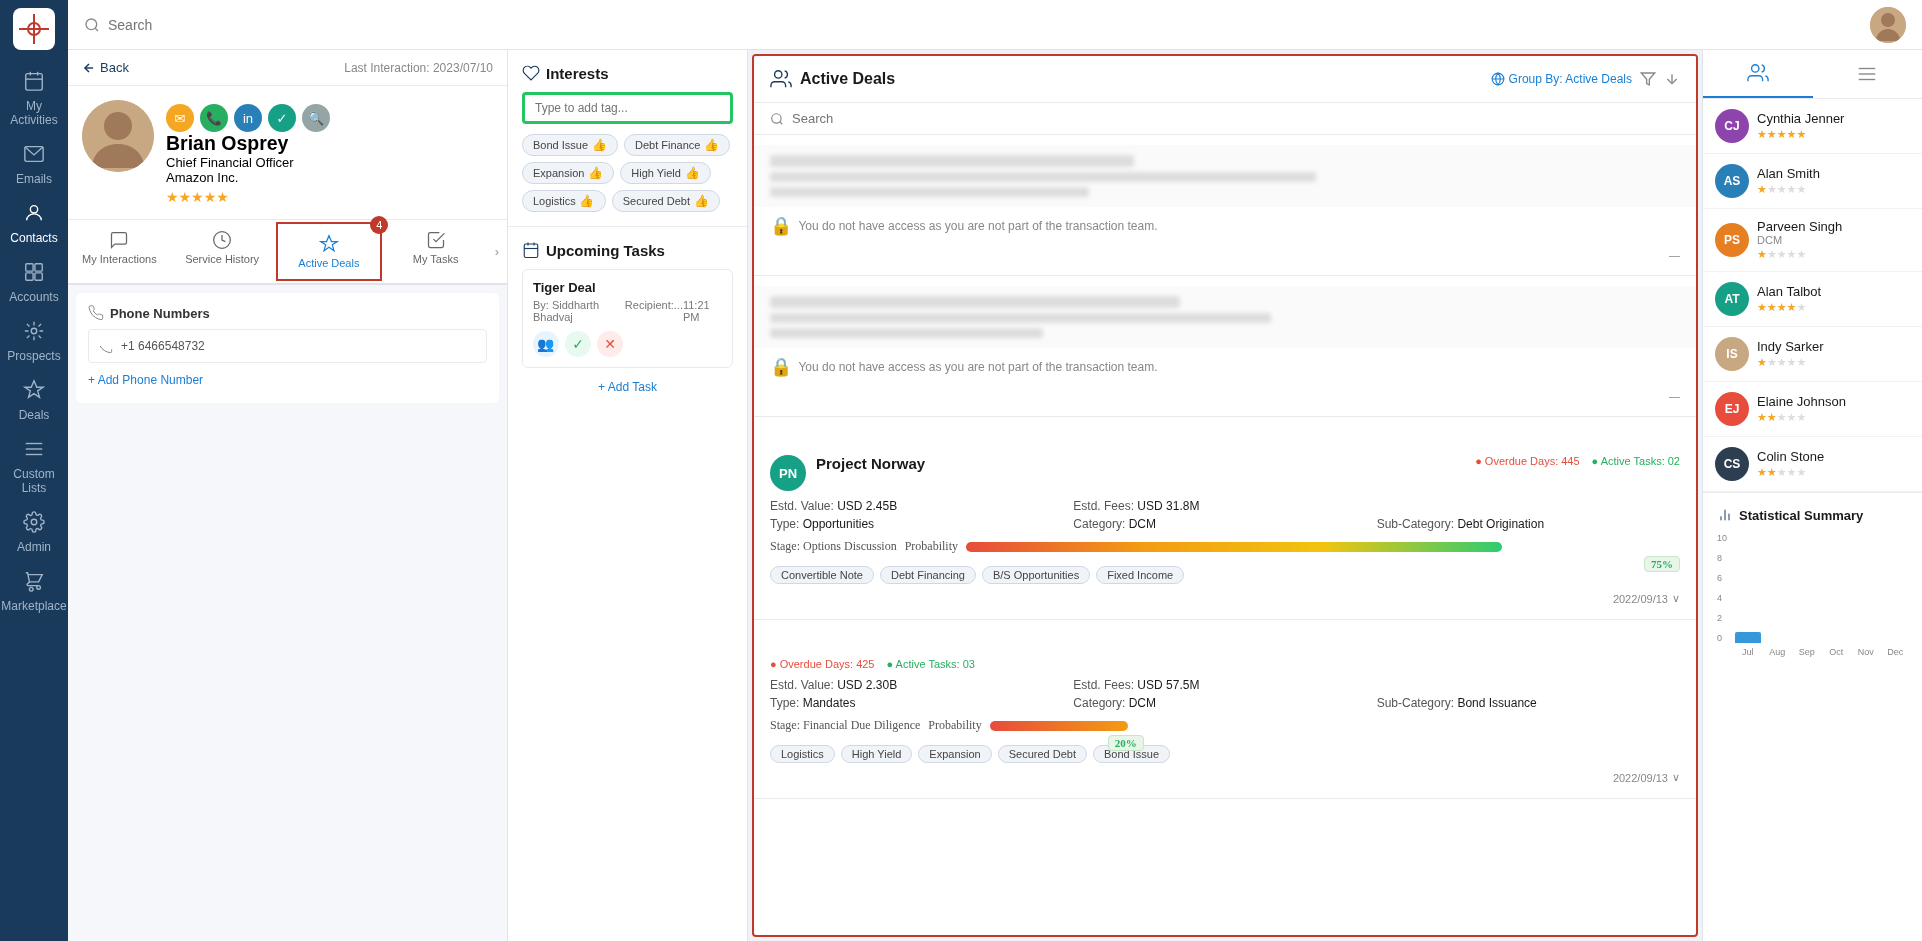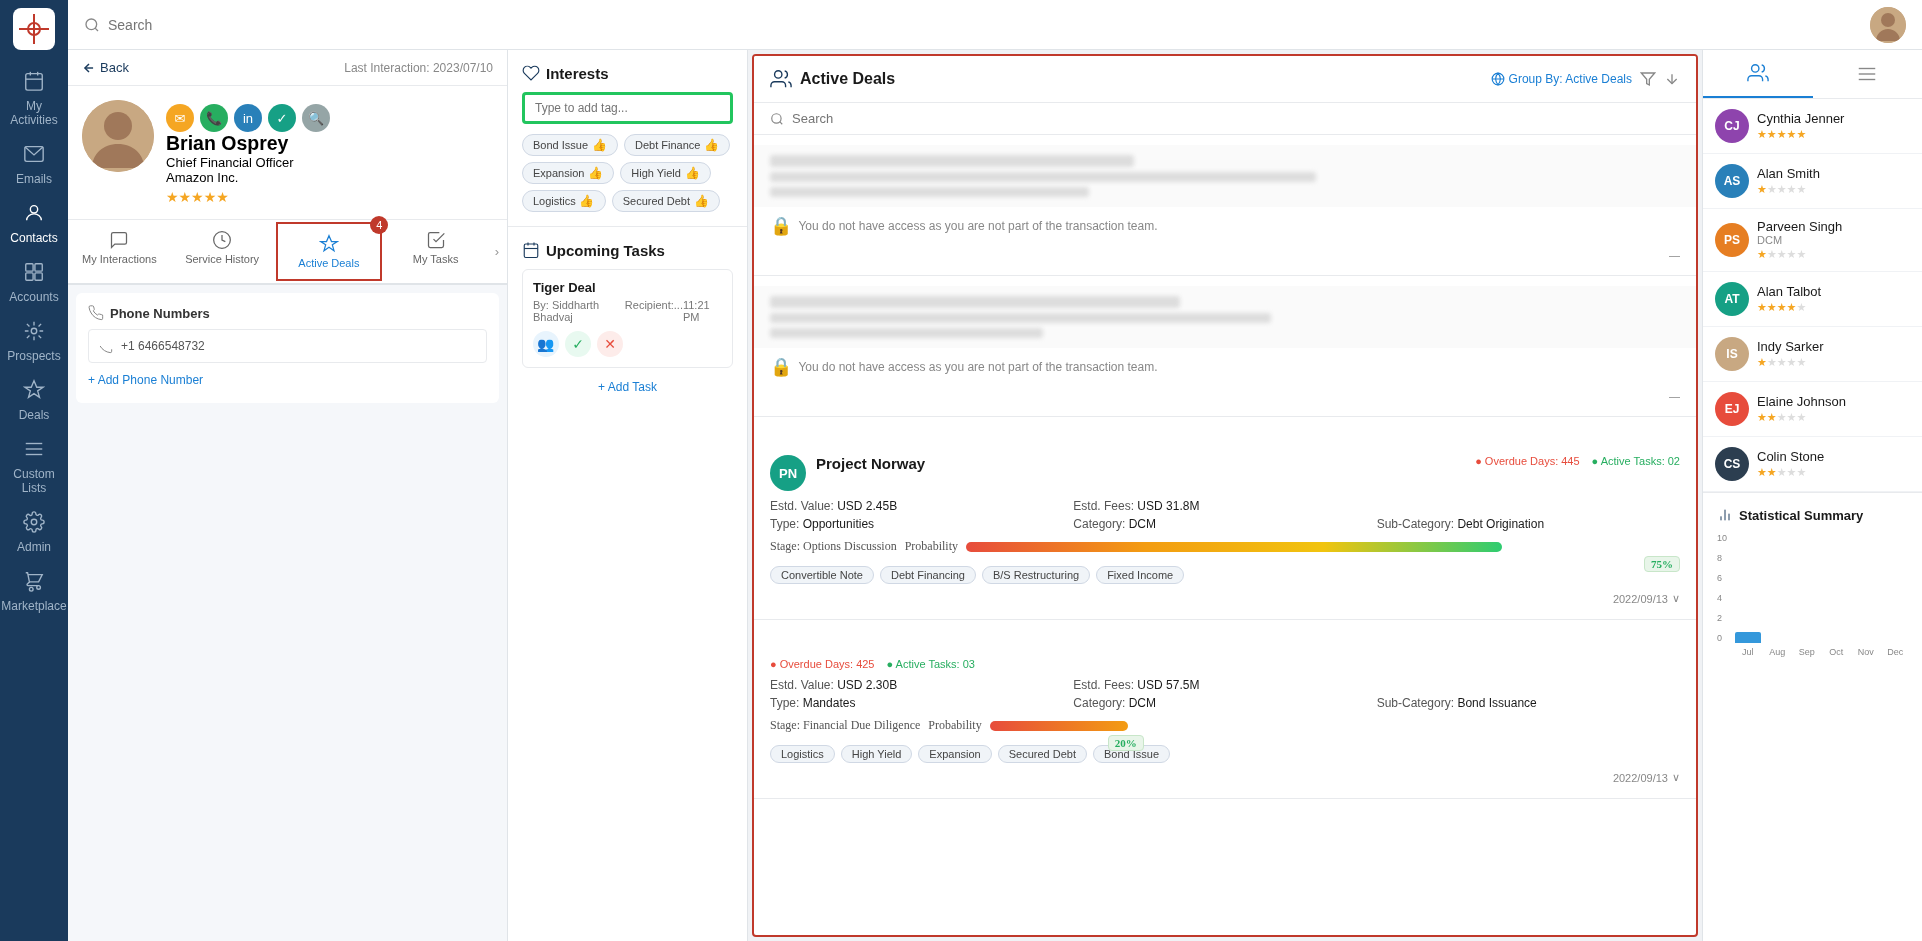--- a/index.html
+++ b/index.html
@@ -657,21 +657,21 @@
             <span class="stage-label">Stage: <span>Options Discussion</span></span>
             <span class="stage-label">Probability</span>
             <div class="progress-bar-wrap">
               <div class="progress-bar" style="width:75%;"></div>
               <div class="progress-pct">75%</div>
             </div>
           </div>
           <div class="deal-tags">
             <span class="deal-tag">Convertible Note</span>
             <span class="deal-tag">Debt Financing</span>
-            <span class="deal-tag">B/S Restructuring</span>
+            <span class="deal-tag">B/S Opportunities</span>
             <span class="deal-tag">Fixed Income</span>
           </div>
           <div class="deal-date">
             <span>2022/09/13</span>
             <span>∨</span>
           </div>
         </div>
 
         <div class="deal-item">
           <div class="deal-header">

